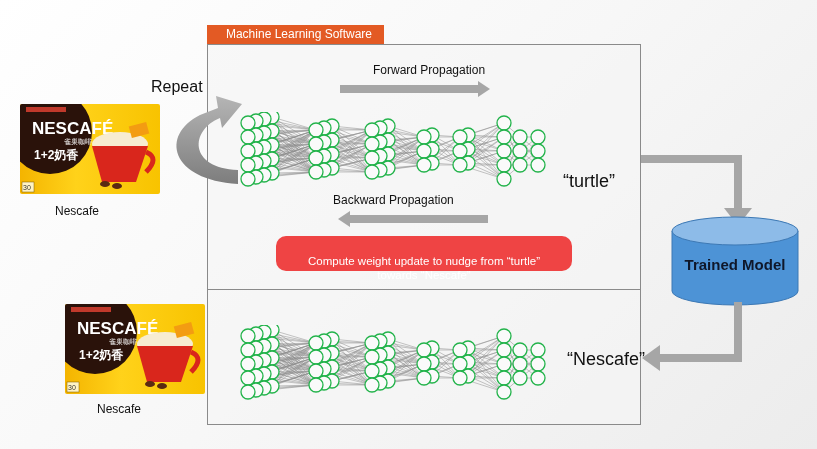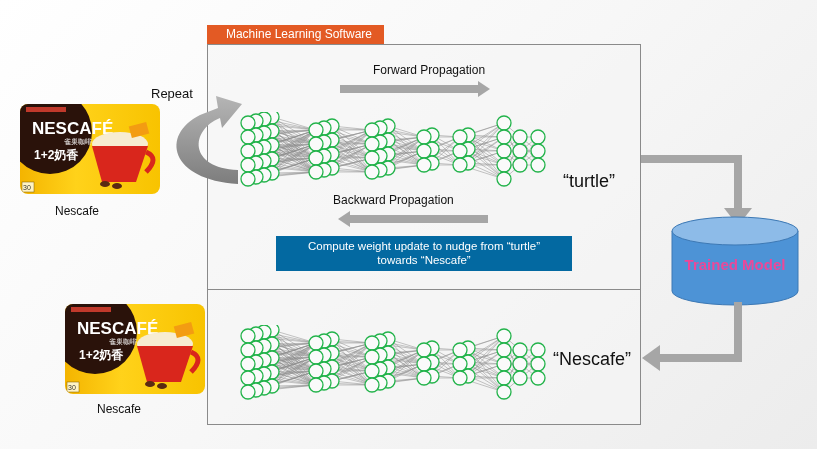--- a/index.html
+++ b/index.html
@@ -7,24 +7,24 @@
     width:817px; height:449px; position:relative; overflow:hidden;
     background: linear-gradient(135deg, #ffffff 0%, #f7f7f7 50%, #ececec 100%);
     font-family: "Liberation Sans", sans-serif;
   }
   .abs { position:absolute; }
   .ml-box { left:207px; top:44px; width:434px; height:246px; border:1px solid #8a8a8a; box-sizing:border-box; background:rgba(245,245,245,0.6); }
   .inf-box { left:207px; top:290px; width:434px; height:135px; border:1px solid #8a8a8a; border-top:none; box-sizing:border-box; background:rgba(245,245,245,0.6); }
   .ml-title { left:207px; top:25px; width:177px; height:19px; background:#e35a24; color:#fff; font-size:12px; line-height:19px; padding-left:7px; box-sizing:border-box;text-align:center; }
   .lbl { font-size:12px; color:#111; white-space:nowrap; }
   .big-lbl { font-size:18px; color:#111; white-space:nowrap; }
-  .orange-box { left:276px; top:236px; width:296px; height:35px; background:#0369a1; color:#fff; font-size:11.5px; text-align:center; line-height:14px; padding-top:3px; box-sizing:border-box; }
-  .product { width:140px; height:90px; border-radius:8px; overflow:hidden; background:linear-gradient(90deg,#f4b400 0%,#ffd21a 40%,#f8c300 100%); }
+  .orange-box { left:276px; top:236px; width:296px; height:35px; background:#ef4444; color:#fff; font-size:11.5px; text-align:center; line-height:14px; padding-top:18px; box-sizing:border-box;border-radius:10px; }
+  .product { width:140px; height:90px; border-radius:2px; overflow:hidden; background:linear-gradient(90deg,#f4b400 0%,#ffd21a 40%,#f8c300 100%); }
   .product svg { display:block; }
-  .cyl-label { font-size:15px; color:#ec4899; font-weight:bold; text-align:center; white-space:nowrap; }
+  .cyl-label { font-size:15px; color:#0f172a; font-weight:bold; text-align:center; white-space:nowrap; }
   svg text { font-family: "Liberation Sans", sans-serif; }
 </style>
 </head>
 <body>
 
 <div class="abs ml-box"></div>
 <div class="abs inf-box"></div>
 <div class="abs ml-title">Machine Learning Software</div>
 
 <div class="abs product" style="left:20px;top:104px;">
@@ -58,21 +58,21 @@
     <path d="M126 48 q14 6 0 20" stroke="#d9261c" stroke-width="5" fill="none"></path>
     <rect x="110" y="20" width="18" height="12" fill="#f39c12" transform="rotate(-15 119 26)"></rect>
     <rect x="2" y="78" width="12" height="10" fill="#fff3c4" stroke="#7a5a00" stroke-width="0.5"></rect>
     <text x="3" y="86" fill="#333" font-size="7">30</text>
     <ellipse cx="85" cy="80" rx="5" ry="3" fill="#5a2a12"></ellipse>
     <ellipse cx="97" cy="82" rx="5" ry="3" fill="#5a2a12"></ellipse>
   </svg>
 </div>
 <div class="abs lbl" style="left:97px;top:402px;">Nescafe</div>
 
-<div class="abs lbl" style="left:151px;top:86px;font-size:13px;text-align:center;">Repeat</div>
+<div class="abs lbl" style="left:151px;top:78px;font-size:16px;text-align:center;">Repeat</div>
 <svg class="abs" style="left:160px;top:80px;" width="90" height="115">
   <defs>
     <linearGradient id="rg" x1="0" y1="0" x2="0" y2="1">
       <stop offset="0" stop-color="#b5b5b5"></stop>
       <stop offset="1" stop-color="#7d7d7d"></stop>
     </linearGradient>
   </defs>
   <path d="M78 104 C 10 100, 0 55, 40 35 L 58 28 L 56 16 L 82 24 L 62 48 L 60 38 C 30 50, 28 88, 78 90 Z" fill="url(#rg)"></path>
 </svg>
 
@@ -700,21 +700,21 @@
     <circle cx="266" cy="53" r="7" fill="#fafafa" stroke="#22b34a" stroke-width="1.3"></circle>
     <circle cx="266" cy="67" r="7" fill="#fafafa" stroke="#22b34a" stroke-width="1.3"></circle>
     <circle cx="282" cy="25" r="7" fill="#fafafa" stroke="#22b34a" stroke-width="1.3"></circle>
     <circle cx="282" cy="39" r="7" fill="#fafafa" stroke="#22b34a" stroke-width="1.3"></circle>
     <circle cx="282" cy="53" r="7" fill="#fafafa" stroke="#22b34a" stroke-width="1.3"></circle>
     <circle cx="300" cy="25" r="7" fill="#fafafa" stroke="#22b34a" stroke-width="1.3"></circle>
     <circle cx="300" cy="39" r="7" fill="#fafafa" stroke="#22b34a" stroke-width="1.3"></circle>
     <circle cx="300" cy="53" r="7" fill="#fafafa" stroke="#22b34a" stroke-width="1.3"></circle>
   </svg>
 
-<div class="abs big-lbl" style="left:553px;top:349px;">“Nescafe”</div>
+<div class="abs big-lbl" style="left:567px;top:349px;">“Nescafe”</div>
 
 <svg class="abs" style="left:640px;top:150px;" width="120" height="80">
   <path d="M1 9 L98 9 L98 58" stroke="#a6a6a6" stroke-width="8" fill="none"></path>
   <polygon points="84,58 112,58 98,76" fill="#a6a6a6"></polygon>
 </svg>
 
 <svg class="abs" style="left:670px;top:215px;" width="130" height="92">
   <path d="M2 16 L2 76 A63 14 0 0 0 128 76 L128 16 Z" fill="#4d93d6" stroke="#3c78b4" stroke-width="1"></path>
   <ellipse cx="65" cy="16" rx="63" ry="14" fill="#8dbbe8" stroke="#3c78b4" stroke-width="1"></ellipse>
 </svg>

